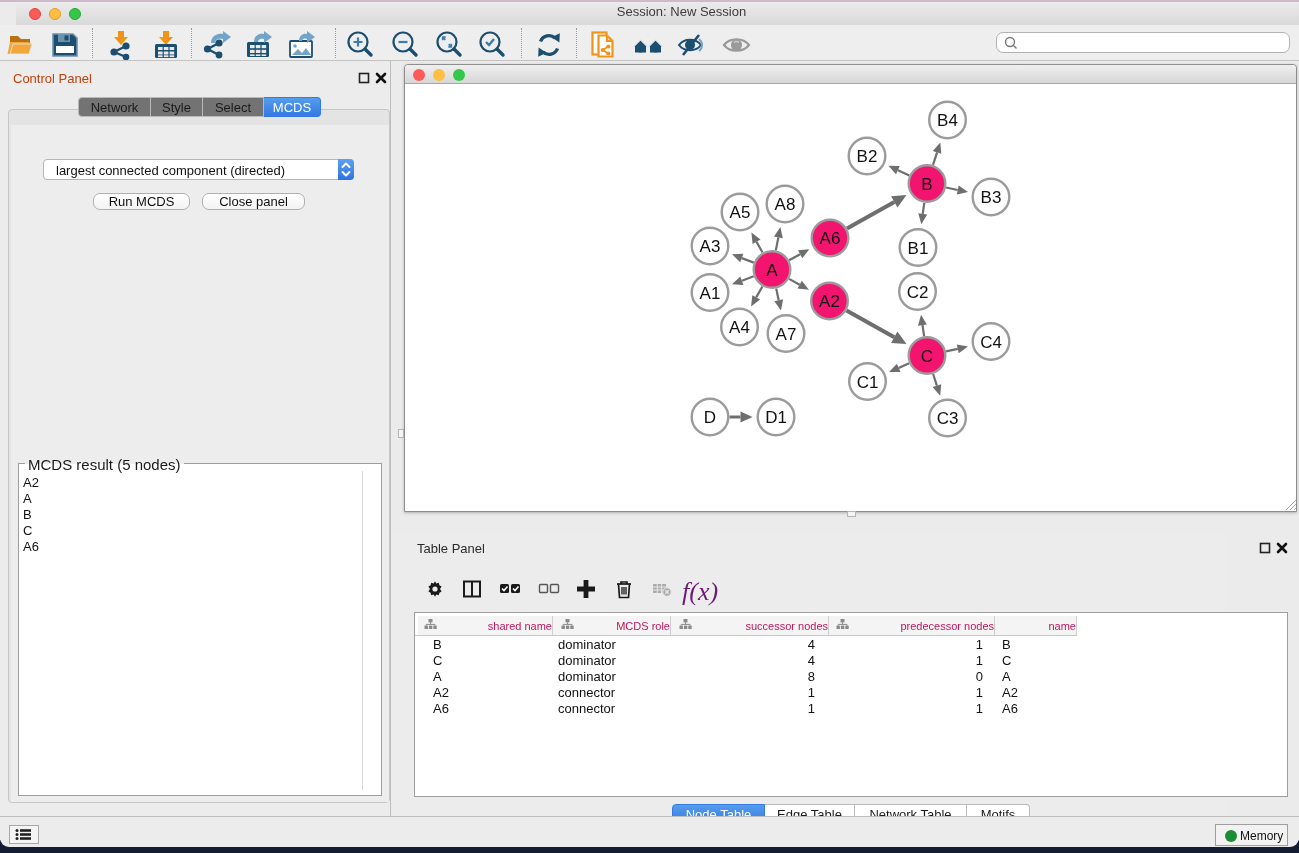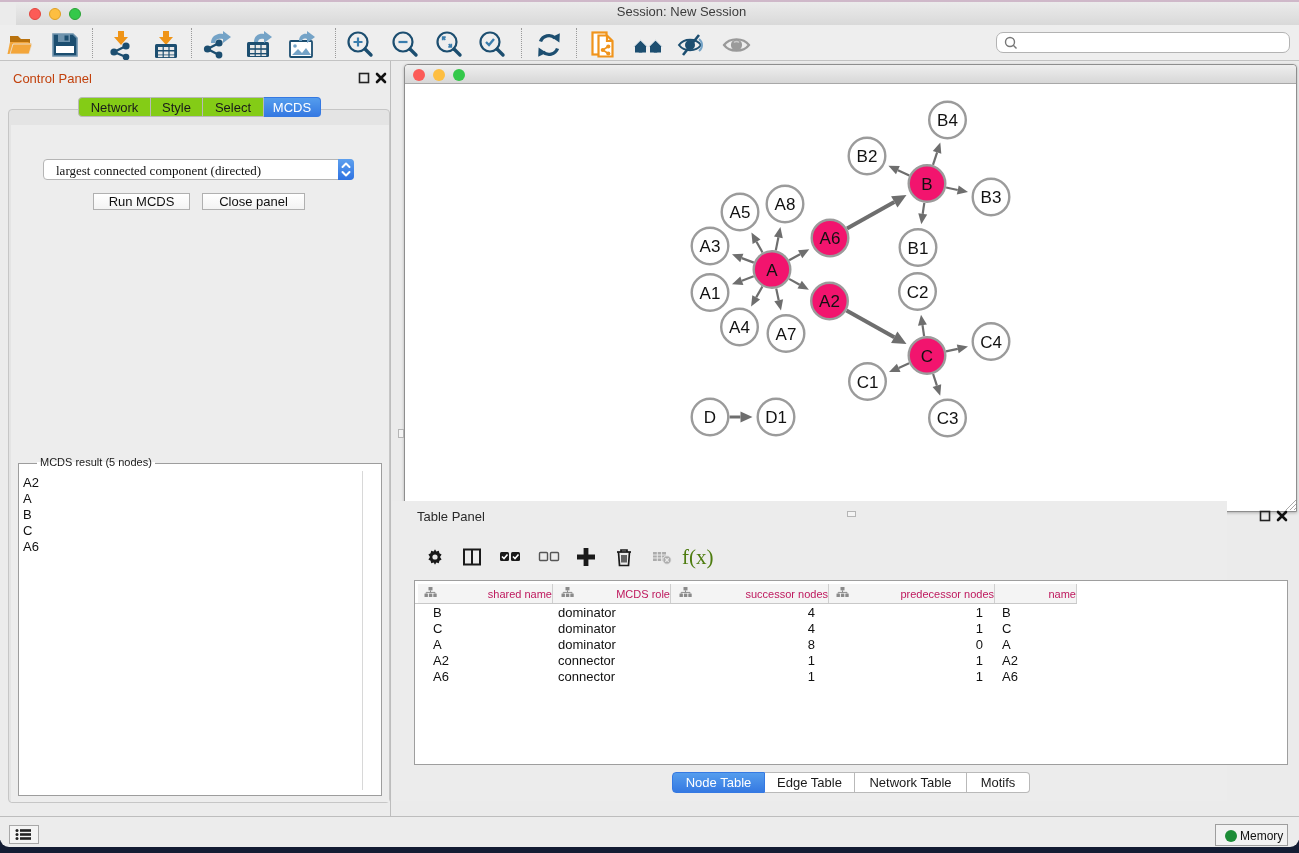--- a/index.html
+++ b/index.html
@@ -14,50 +14,50 @@
 .light { position:absolute; width:12px; height:12px; border-radius:50%; top:6px; }
 #toolbar { left:0; top:25px; width:1299px; height:36px; background:#eeeeee;
   border-bottom:1px solid #c3c3c3; }
 .vsep { position:absolute; top:3px; height:30px; width:0; border-left:1px dotted #9a9a9a; }
 #searchbox { position:absolute; left:996px; top:7px; width:294px; height:21px;
   background:#fff; border:1px solid #b3b3b3; border-radius:7px; }
 
 #cpanel { left:0; top:61px; width:391px; height:756px; background:#ececec; border-right:1px solid #bdbdbd; }
 #cpanel .ptitle { position:absolute; left:13px; top:10px; font-size:13px; color:#c2410c; }
 #cptabs { position:absolute; left:78px; top:36px; height:20px; display:flex; font-size:13px; z-index:5; }
-#cptabs .tab { border:1px solid #b9b9b9; border-left:none; background:#84cc16; color:#1a1a1a;
+#cptabs .tab { border:1px solid #b9b9b9; border-left:none; background:#737373; color:#1a1a1a;
   display:flex; align-items:center; justify-content:center; }
 #cptabs .tab:first-child { border-left:1px solid #b9b9b9; border-radius:4px 0 0 4px; }
 #cptabs .tab.sel { background:linear-gradient(#559ded,#3579e2); color:#fff; border-color:#3579e2; border-radius:0 4px 4px 0; }
 #cpinner { position:absolute; left:8px; top:48px; width:382px; height:694px;
   background:#e4e4e4; border:1px solid #c6c6c6; border-radius:4px; }
 #cpcontent { position:absolute; left:2px; top:15px; width:378px; height:677px; background:#ededed; }
 #optlabel { position:absolute; left:0; top:27px; width:100%; text-align:center; font-size:13px; color:#1a1a1a;}
 #dropdown { position:absolute; left:34px; top:49px; width:311px; height:21px; background:#fff;
   border:1px solid #b5b5b5; border-radius:4px; font-size:13px; color:#111; }
-#dropdown .txt { margin:3px 0 0 12px;font-family:Liberation Serif, serif; }
+#dropdown .txt { margin:3px 0 0 12px; }
 #dropdown .spin { position:absolute; right:-1px; top:-1px; width:16px; height:21px;
   background:linear-gradient(#5ea0ee,#2e72e2); border-radius:0 4px 4px 0; }
 .btn { position:absolute; height:17px; background:linear-gradient(#ffffff,#f3f3f3); border:1px solid #b0b0b0;
-  border-radius:0; font-size:13px; color:#111; text-align:center; line-height:15px; }
+  border-radius:7px; font-size:13px; color:#111; text-align:center; line-height:15px; }
 #fieldset { position:absolute; left:9px; top:353px; width:364px; height:333px;
   border:1px solid #9d9d9d; background:#fff; }
-#fieldset .legend { position:absolute; left:18px; top:-8px; background:linear-gradient(#ededed 50%,#ffffff 50%); padding:0 3px;
-  font-size:11px; color:#1a1a1a; }
+#fieldset .legend { position:absolute; left:6px; top:-8px; background:linear-gradient(#ededed 50%,#ffffff 50%); padding:0 3px;
+  font-size:15px; color:#1a1a1a; }
 #fieldset .items { position:absolute; left:4px; top:11px; font-size:13px; color:#111; line-height:16px; }
 #fieldset .sbar { position:absolute; right:18px; top:7px; bottom:5px; width:1px; background:#d8d8d8; }
 
 #netwin { left:404px; top:64px; width:893px; height:448px; border:1px solid #8e8e8e;
   border-radius:4px 4px 0 0; box-shadow:0 1px 3px rgba(0,0,0,0.25); background:#fff; }
 #nettitle { position:absolute; left:0; top:0; width:100%; height:19px;
   background:linear-gradient(#efefef,#d7d7d7); border-bottom:1px solid #a8a8a8; border-radius:4px 4px 0 0; }
 #nettitle .title { width:100%; text-align:center; font-size:13px; color:#333; margin-top:16px; }
 #netcanvas { position:absolute; left:0px; top:19px; width:891px; height:427px; background:#fff; }
 
-#tpanel { left:392px; top:501px; width:835px; height:300px; background:#ececec; }
+#tpanel { left:392px; top:533px; width:835px; height:300px; background:#ececec; }
 #tpanel .ptitle { position:absolute; left:25px; top:8px; font-size:13px; color:#2a2a2a; }
 #ttoolbar { position:absolute; left:22px; top:30px; width:877px; height:33px; }
 #tablebox { position:absolute; left:22px; top:79px; width:874px; height:185px; background:#fff; border:1px solid #9e9e9e; }
 .hcell { position:absolute; top:3px; height:19px; background:#f4f4f4; border-right:1px solid #cfcfcf;
   font-size:11px; color:#be185d; text-align:right; line-height:20px; }
 .hrow-line { position:absolute; left:0; top:22px; width:100%; height:1px; background:#c8c8c8; }
 .trow { position:absolute; font-size:13px; color:#111; height:16px; line-height:16px; }
 #btabs { position:absolute; left:280px; top:271px; height:21px; display:flex; font-size:13px; }
 #btabs .tab { border:1px solid #b9b9b9; border-left:none; background:#fff; color:#1a1a1a;
   display:flex; align-items:center; justify-content:center; }
@@ -391,21 +391,21 @@
         <rect x="2" y="6" width="13" height="9" fill="#ababab"></rect>
         <g stroke="#e9e9e9" stroke-width="1">
           <line x1="2" y1="9" x2="15" y2="9"></line>
           <line x1="2" y1="12" x2="15" y2="12"></line>
           <line x1="6.3" y1="6" x2="6.3" y2="15"></line>
           <line x1="10.6" y1="6" x2="10.6" y2="15"></line>
         </g>
         <circle cx="16" cy="14" r="4.2" fill="#ababab" stroke="#e9e9e9" stroke-width="1"></circle>
         <path d="M14.3 12.3 l3.4 3.4 M17.7 12.3 l-3.4 3.4" stroke="#e9e9e9" stroke-width="1.3"></path>
       </svg>
-    <div class="abs" style="left:268px;top:14px;font-family:'Liberation Serif',serif;font-size:21px;color:#4d7c0f;">f(x)</div>
+    <div class="abs" style="left:268px;top:14px;font-family:'Liberation Serif',serif;font-style:italic;font-size:26px;color:#701a75;">f(x)</div>
 </div>
   <div id="tablebox">
     <div class="hcell" style="left:3px;width:135px;">shared name</div>
     <div class="hcell" style="left:138px;width:118px;">MCDS role</div>
     <div class="hcell" style="left:256px;width:158px;">successor nodes</div>
     <div class="hcell" style="left:414px;width:166px;">predecessor nodes</div>
     <div class="hcell" style="left:580px;width:82px;">name</div>
     <div class="hrow-line" style="width:662px"></div>
     <svg class="abs" style="left:9px;top:5px" width="13" height="12">
         <g fill="#8a8a8a">

